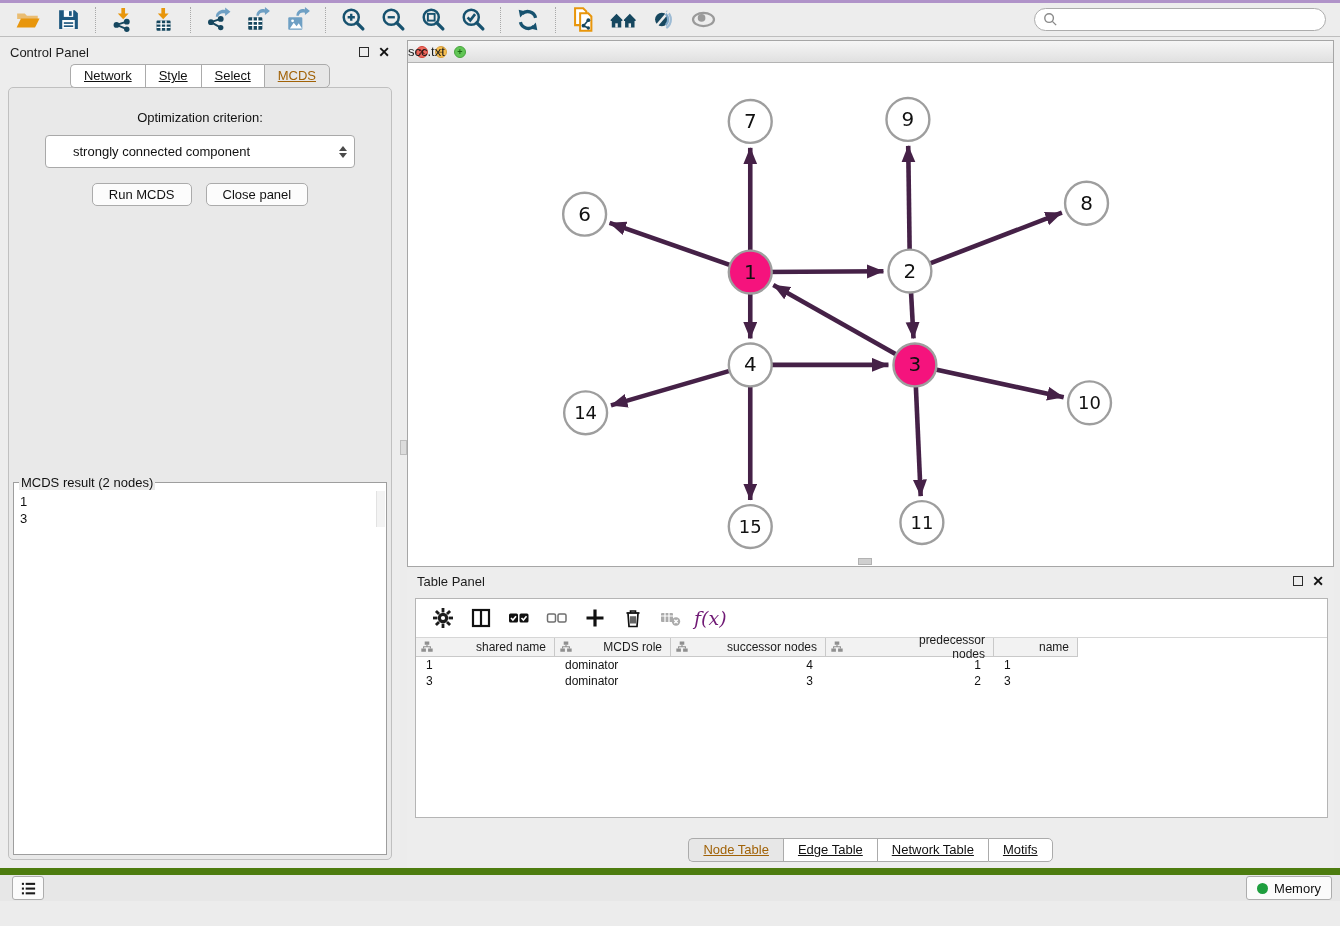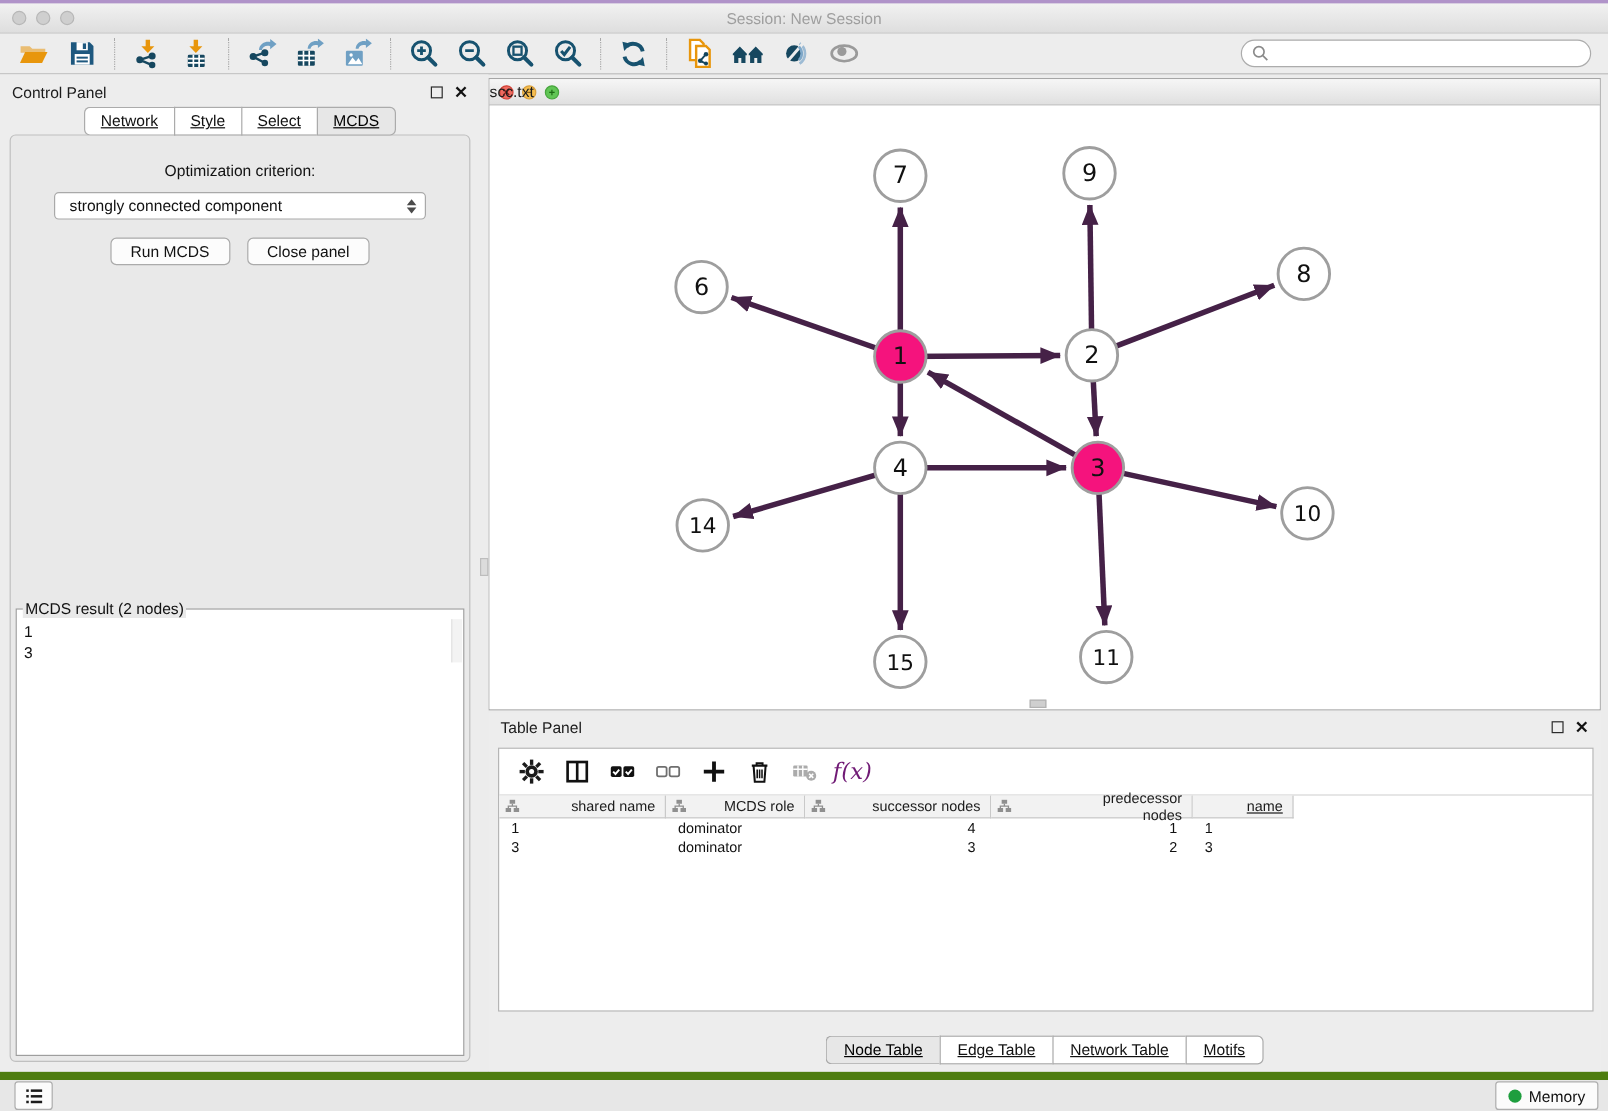--- a/index.html
+++ b/index.html
@@ -30,24 +30,24 @@
   .control-panel { width:400px; background:#EDEDED; display:flex; flex-direction:column; padding-top:3px; }
   .cp-header { height:24px; display:flex; align-items:center; padding:0 10px; }
   .panel-title { font-size:13px; color:#1c1c1c; }
   .panel-winbtns { margin-left:auto; display:flex; align-items:center; gap:9px; }
   .float-btn { width:10px; height:10px; border:1.6px solid #2b2b2b; background:transparent; }
   .close-btn { font-size:14px; font-weight:bold; color:#111; line-height:10px; }
   .cp-tabs { display:flex; justify-content:center; position:relative; z-index:2; margin-bottom:-1px; }
   .tab { background:#fff; border:1px solid #ABABAB; border-right-width:0; padding:3px 13px 4px; font-size:13px; color:#111; cursor:default;text-decoration:underline; }
   .tab:first-child { border-top-left-radius:5px; border-bottom-left-radius:5px; }
   .tab:last-child { border-right-width:1px; border-top-right-radius:5px; border-bottom-right-radius:5px; }
-  .tab.active { background:#E7E7E7; color:#000000; }
+  .tab.active { background:#E7E7E7; color:#a16207; }
   .cp-body { flex:1; margin:0 8px 8px; background:#E9E9E9; border:1px solid #C0C0C0; border-radius:5px; display:flex; flex-direction:column; }
   .opt-label { text-align:center; font-size:13px; color:#111; margin-top:22px; }
-  .dropdown { display:flex; align-items:center; height:23px; background:#fff; border:1px solid #A9A9A9; border-radius:4px; margin:10px 36px 0; padding:0 5px 0 12px; }
+  .dropdown { display:flex; align-items:center; height:33px; background:#fff; border:1px solid #A9A9A9; border-radius:4px; margin:10px 36px 0; padding:0 5px 0 27px; }
   .dropdown .val { flex:1; font-size:13px; color:#111; white-space:nowrap; overflow:hidden; }
   .stepper { display:flex; flex-direction:column; align-items:center; gap:2px; padding:0 2px; }
   .stepper i { display:block; width:0; height:0; border-left:4px solid transparent; border-right:4px solid transparent; }
   .stepper .up { border-bottom:5px solid #4a4a4a; }
   .stepper .dn { border-top:5px solid #4a4a4a; }
   .btn-row { display:flex; justify-content:center; gap:14px; margin-top:15px; }
   .btn { background:#FCFCFC; border:1px solid #ABABAB; border-radius:5px; font-size:13px; color:#111; padding:3px 16px; font-family:inherit; }
   .mcds-fieldset { margin:auto 4px 4px; border:1px solid #9E9E9E; background:#fff; height:380px; position:relative; padding-top:2px; }
   .mcds-fieldset legend { font-size:13px; color:#111; margin-left:5px; padding:0 2px; background:#E9E9E9; }
   .result-lines { font-size:13px; color:#111; padding:1px 6px; line-height:17px; }
@@ -96,28 +96,20 @@
   .status-left-btn { width:32px; height:24px; background:#FBFBFB; border:1px solid #ADADAD; border-radius:3px; display:flex; align-items:center; justify-content:center; margin-left:4px; }
   .memory-btn { margin-left:auto; height:24px; background:#FBFBFB; border:1px solid #ADADAD; border-radius:3px; display:flex; align-items:center; gap:6px; padding:0 10px; font-size:13px; color:#111; font-family:inherit; }
   .mem-dot { width:11px; height:11px; border-radius:50%; background:#1E9E3E; }
 </style>
 </head>
 <body>
 
 <div class="app">
   <div class="top-accent"></div>
 
-  <div class="titlebar">
-    <div class="traffic">
-      <span class="dot"></span>
-      <span class="dot"></span>
-      <span class="dot"></span>
-    </div>
-    <div class="win-title">Session: New Session</div>
-  </div>
 
   <div class="toolbar">
     <button class="tb-icon">
       <svg width="26" height="26" viewBox="0 0 24 24">
           <path fill="#E8960C" opacity=".55" d="M2 6h7l2 2h10v3H2z"></path>
           <path fill="#E8960C" d="M1.5 19h17l4.2-8.5H5.5z"></path>
         </svg>
     </button>
     <button class="tb-icon">
       <svg width="25" height="25" viewBox="0 0 24 24">
@@ -485,21 +477,21 @@
                 </svg>
                 <span class="lbl">successor nodes</span>
               </div>
               <div class="th" style="width: 168px; gap: 44px;">
                 <svg class="tree" width="12" height="12" viewBox="0 0 11 11">
                   <path fill="#8F8F8F" d="M3.4 .4h4.2v3H3.4zM.3 6.8h4.2v3H.3zM6.5 6.8h4.2v3H6.5z"></path>
                   <path stroke="#8F8F8F" fill="none" d="M5.5 3.4v1.9M2.4 6.8V5.3h6.2v1.5"></path>
                 </svg>
                 <span class="lbl">predecessor nodes</span>
               </div>
-              <div class="th" style="width: 84px; text-decoration: underline;">
+              <div class="th" style="width: 84px;">
                 <span class="lbl">name</span>
               </div>
             </div>
           <div id="tbl-rows">
               <div class="tr">
                 <div class="td a-left" style="width: 139px;">1</div>
                 <div class="td a-left" style="width: 116px;">dominator</div>
                 <div class="td a-right" style="width: 155px;">4</div>
                 <div class="td a-right" style="width: 168px;">1</div>
                 <div class="td a-left" style="width: 84px;">1</div>

